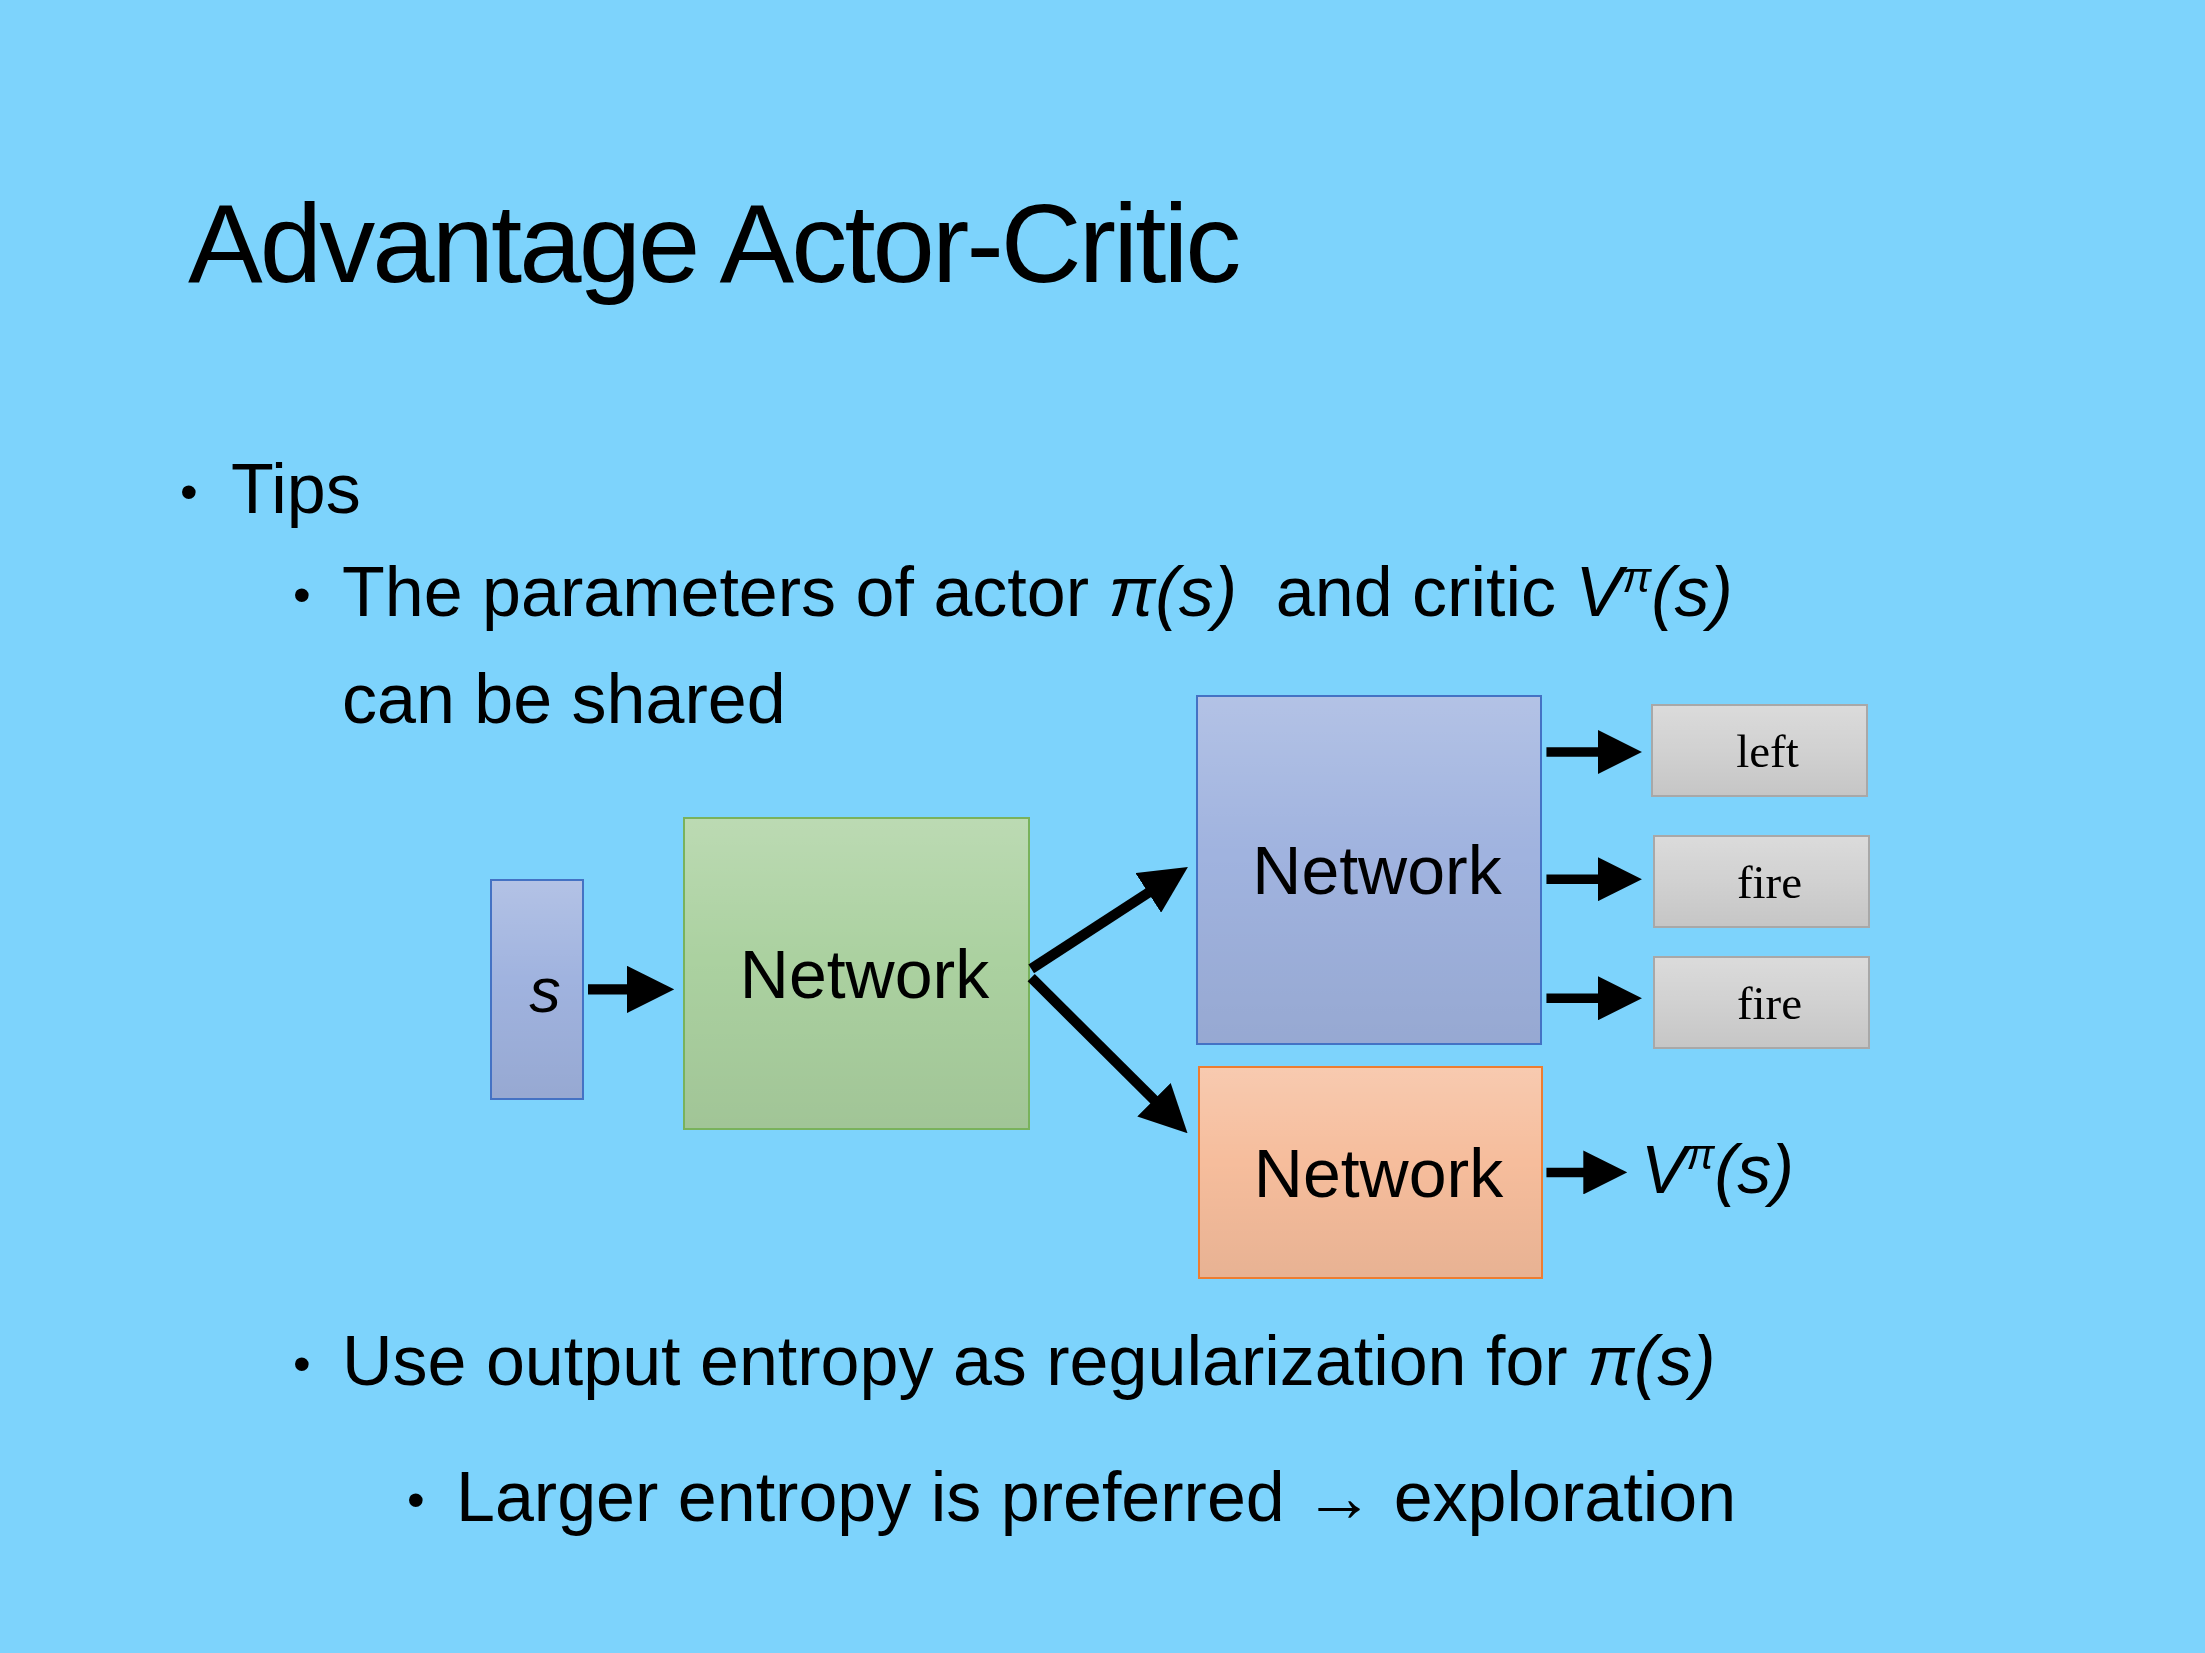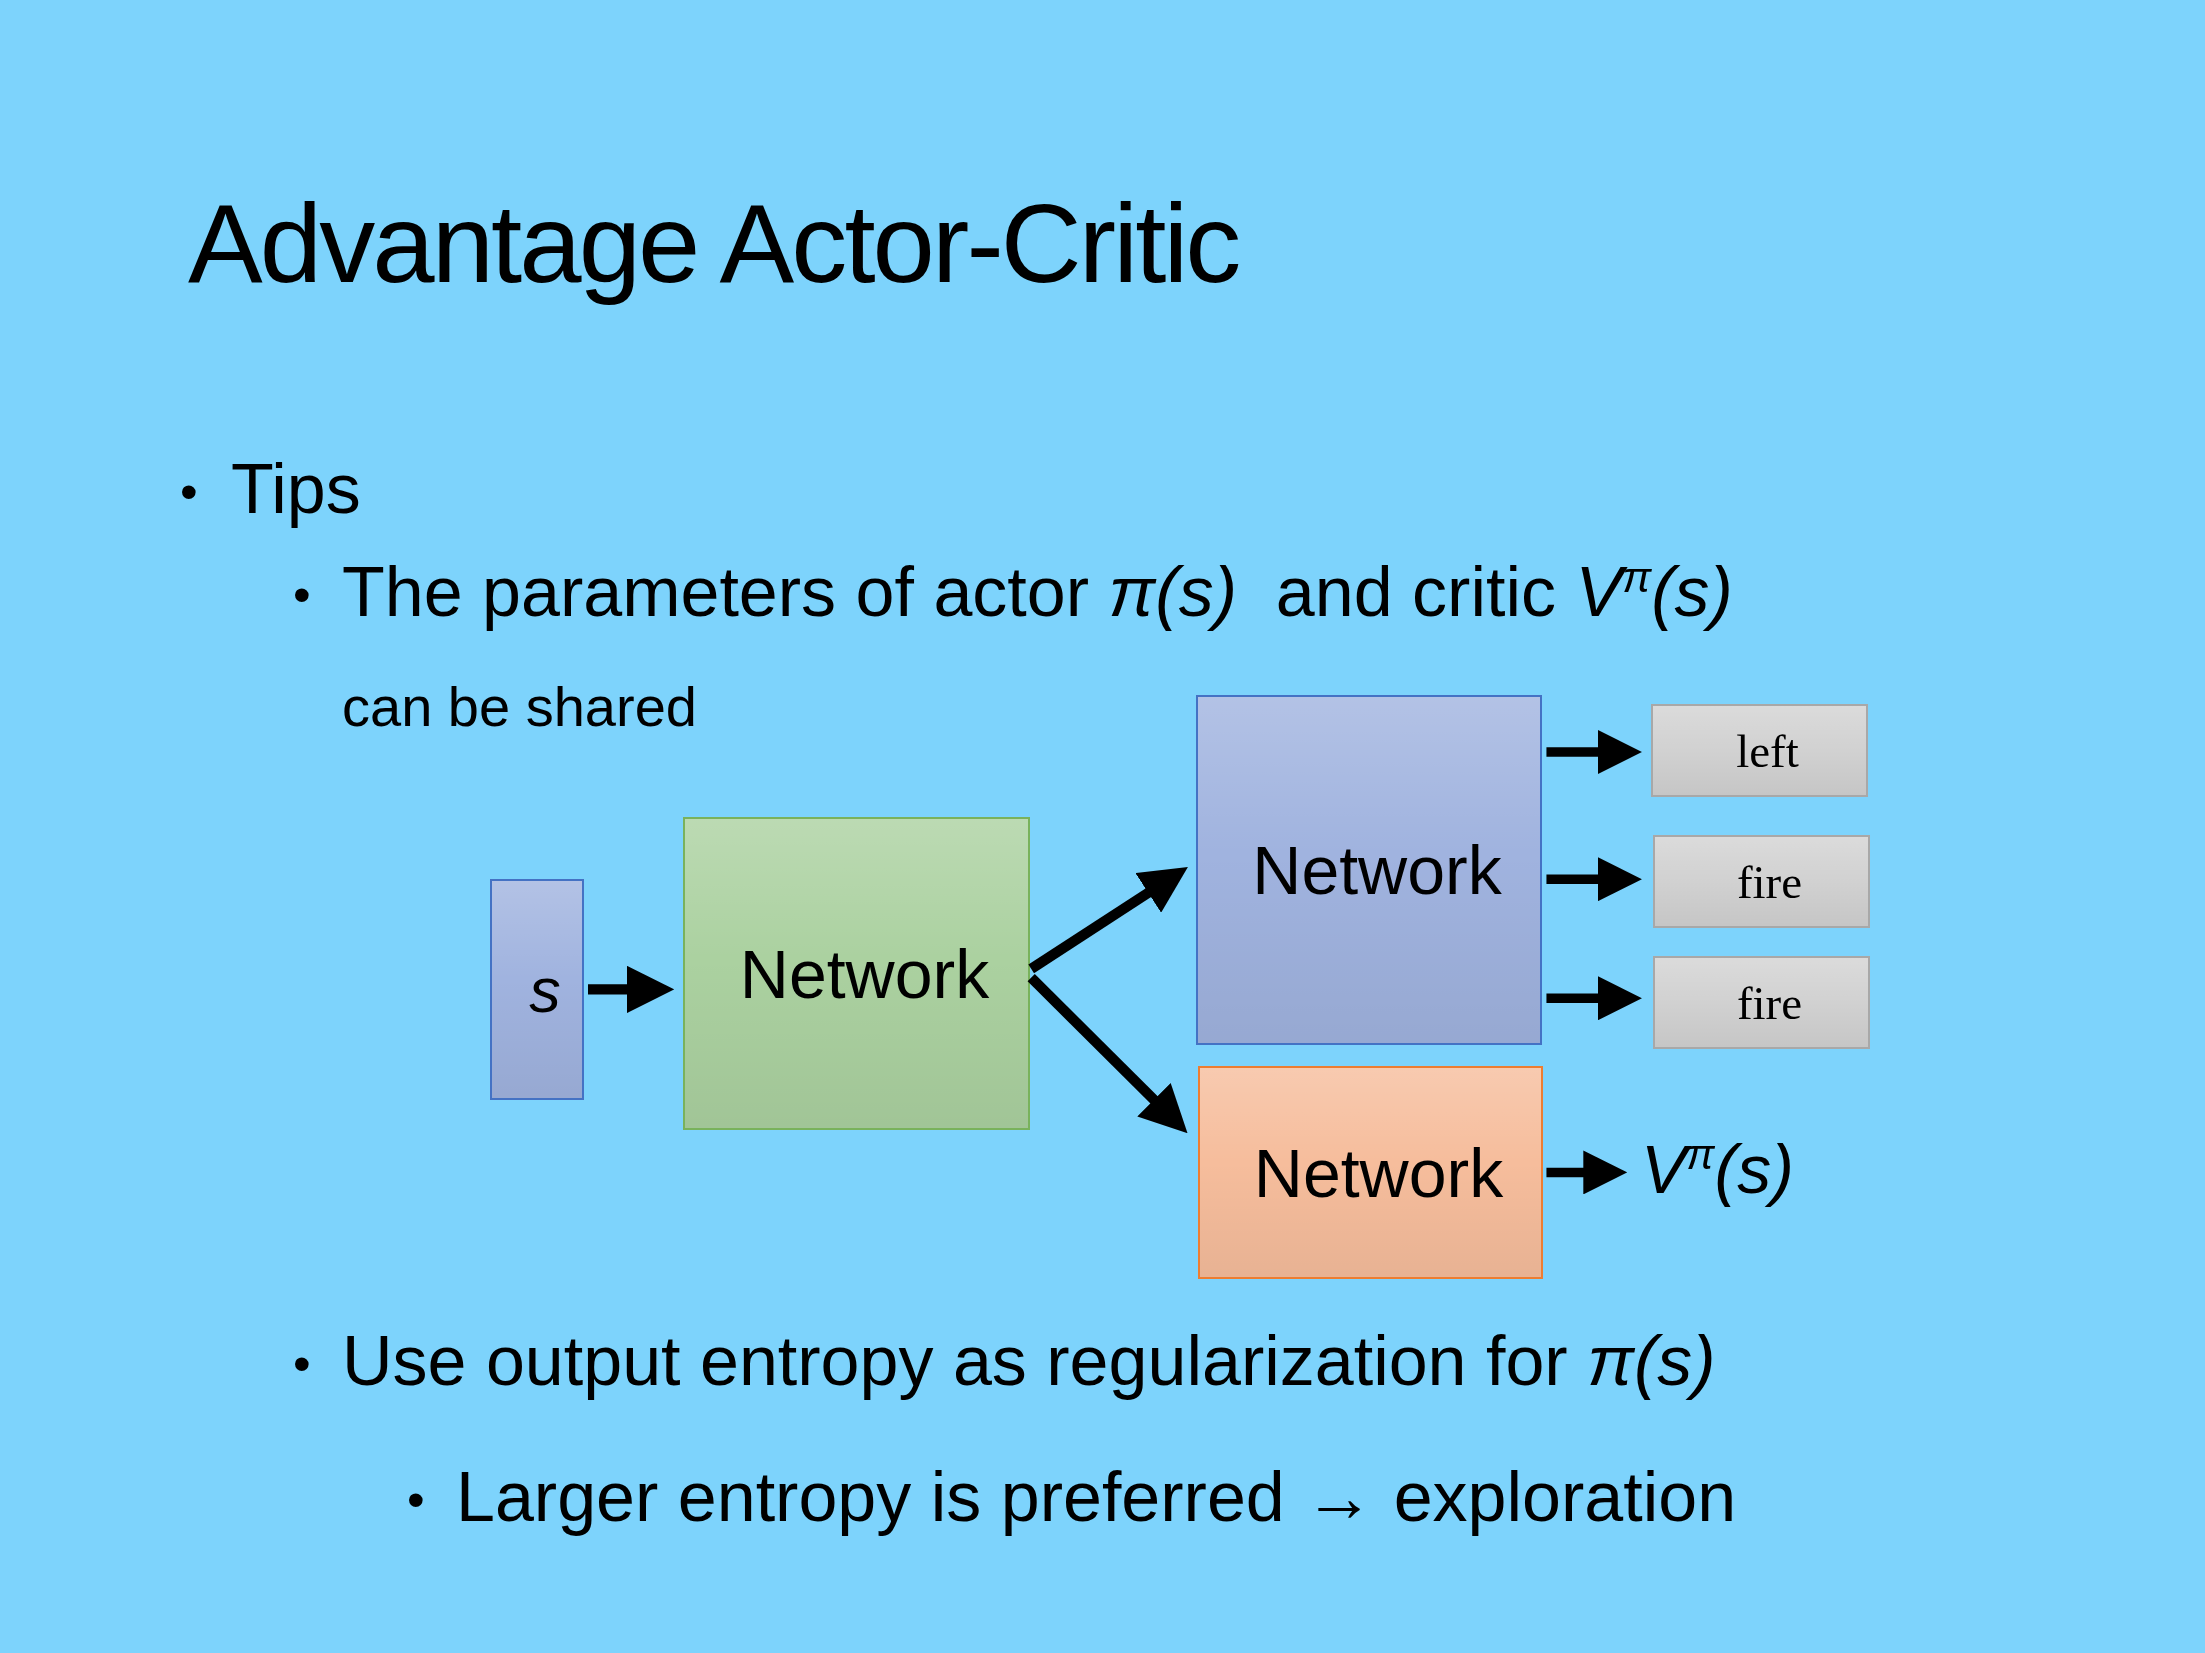--- a/index.html
+++ b/index.html
@@ -59,21 +59,21 @@
   }
   #action-left{left:1651px;top:704px;}
   #action-right{left:1653px;top:835px;}
   #action-fire{left:1653px;top:956px;}
   #critic-out{
     left:1641px;top:1129px;font-size:68px;white-space:nowrap;line-height:1.2;
   }
   #arrows{left:0;top:0;pointer-events:none;}
   #tips-line{left:180px;top:450px;}
   #tip-shared-1{left:293px;top:553px;}
-  #tip-shared-2{left:342px;top:660px;font-size:56px;line-height:1.12;white-space:pre;margin-top:16px;}
+  #tip-shared-2{left:342px;top:660px;font-size:70px;line-height:1.12;white-space:pre;}
   #tip-entropy{left:293px;top:1322px;}
   #tip-explore{left:407px;top:1458px;}
 </style>
 </head>
 <body>
 
 <div id="slide">
 
   <div id="title" class="abs">Advantage Actor-Critic</div>
 

